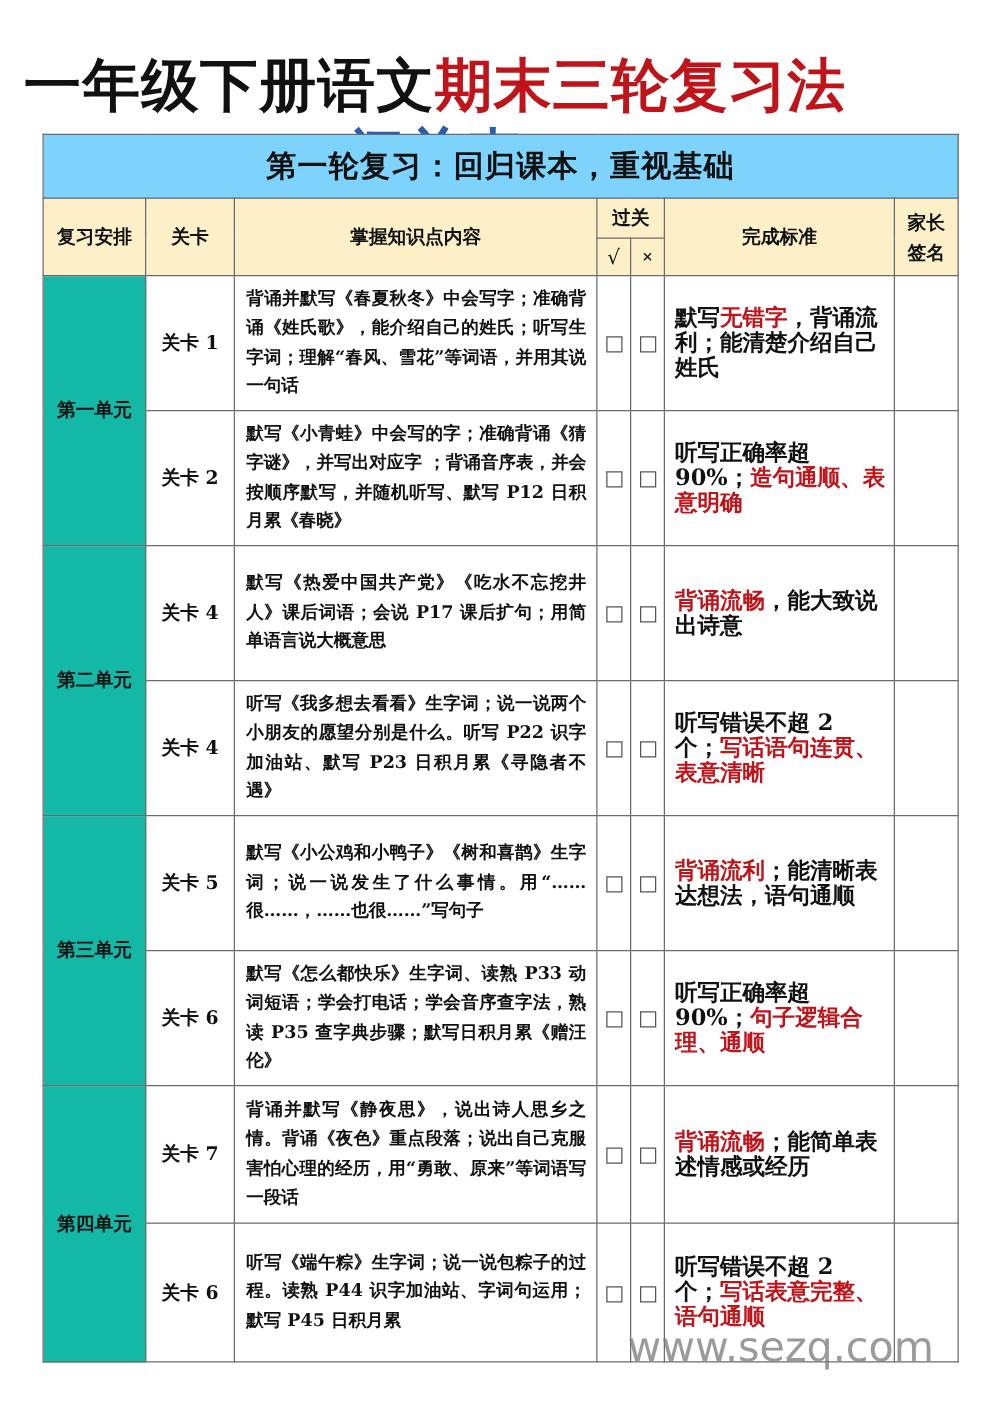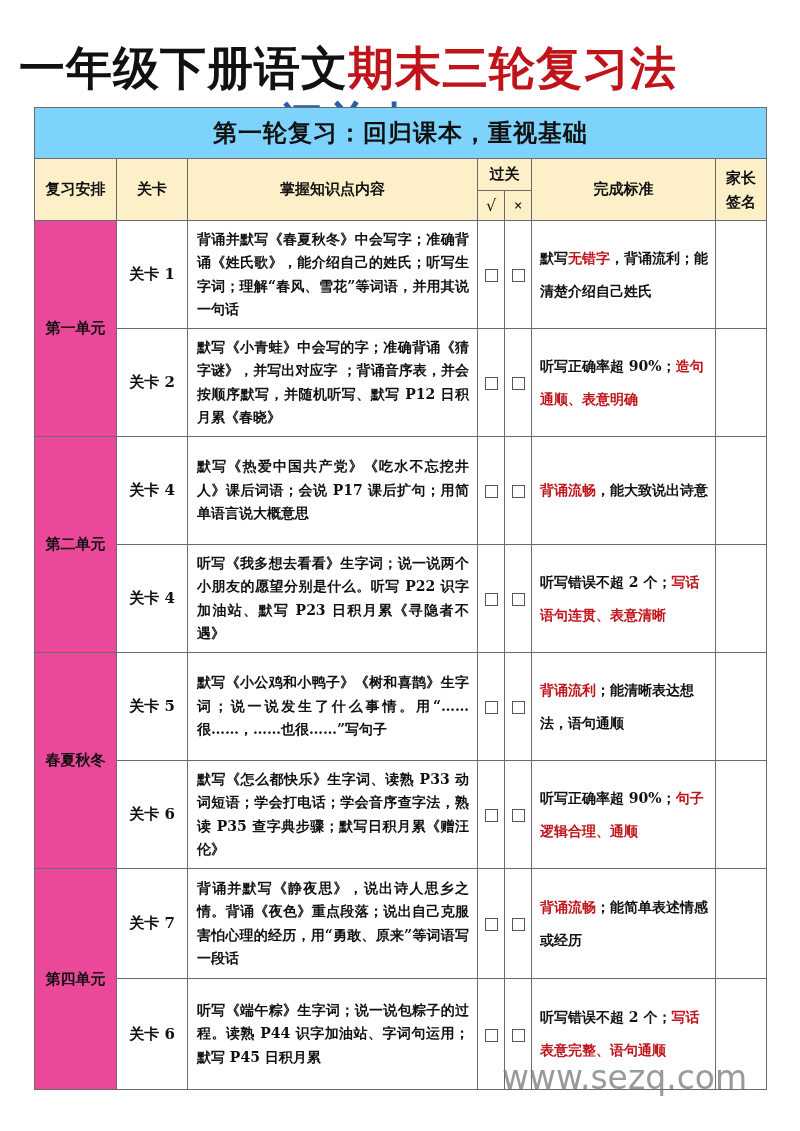--- a/index.html
+++ b/index.html
@@ -13,25 +13,25 @@
   .title .t-blue { color: #2d5ca8; }
 
   table.grid { position: absolute; left: 34px; top: 107px; width: 732px;
                border-collapse: collapse; table-layout: fixed; }
   table.grid td, table.grid th { border: 1.3px solid #6b6b6b; padding: 0; }
   .band { background: #7dd3fc; height: 50px; text-align: center; font-size: 24px;
           font-weight: bold; color: #111; letter-spacing: 1px; }
   .hdr { background: #fdf0c8; font-size: 15px; font-weight: bold; text-align: center; color:#111; }
   .hdr-top { height: 31px; }
   .hdr-bot { height: 29px; }
-  .unit { background: #ec4899; font-size: 15px; font-weight: bold; text-align: center; }
+  .unit { background: #14b8a6; font-size: 15px; font-weight: bold; text-align: center; }
   .level { font-size: 15px; font-weight: bold; text-align: center; }
   .content { font-size: 14px; font-weight: bold; line-height: 23.5px; padding: 0 8px 0 9px !important;
              text-align: justify; margin-top: 46px; }
-  .std { font-size: 14px; font-weight: bold; line-height: 33px; padding: 0 6px 0 8px !important; }
+  .std { font-size: 18px; font-weight: bold; line-height: 20px; padding: 0 6px 0 8px !important; }
   .std .red { color: #c0141b; }
   .chk { text-align: center; }
   .box { display: inline-block; width: 11px; height: 11px; border: 1px solid #555; background:#fff; vertical-align: middle; }
   .sign { }
   tr.row td { height: 107px; }
   .mark { font-size: 16px; font-weight: normal; }
   .watermark { position: absolute; left: 502px; top: 1058px; font-family: "DejaVu Sans", sans-serif;
                font-size: 33px; color: rgba(120,120,120,0.75); letter-spacing: 0px; }
 </style>
 </head>
@@ -98,21 +98,21 @@
   <tr class="row">
     <td class="level">关卡 4</td>
     <td class="content">听写《我多想去看看》生字词；说一说两个小朋友的愿望分别是什么。听写 P22 识字加油站、默写 P23 日积月累《寻隐者不遇》</td>
     <td class="chk"><span class="box"></span></td>
     <td class="chk"><span class="box"></span></td>
     <td class="std"><span>听写错误不超 2 个；</span><span class="red">写话语句连贯、表意清晰</span></td>
     <td class="sign"></td>
   </tr>
 
   <tr class="row">
-    <td class="unit" rowspan="2">春夏秋冬</td>
+    <td class="unit" rowspan="2">第三单元</td>
     <td class="level">关卡 5</td>
     <td class="content">默写《小公鸡和小鸭子》《树和喜鹊》生字词；说一说发生了什么事情。用“……很……，……也很……”写句子</td>
     <td class="chk"><span class="box"></span></td>
     <td class="chk"><span class="box"></span></td>
     <td class="std"><span class="red">背诵流利</span><span>；能清晰表达想法，语句通顺</span></td>
     <td class="sign"></td>
   </tr>
   <tr class="row">
     <td class="level">关卡 6</td>
     <td class="content">默写《怎么都快乐》生字词、读熟 P33 动词短语；学会打电话；学会音序查字法，熟读 P35 查字典步骤；默写日积月累《赠汪伦》</td>

